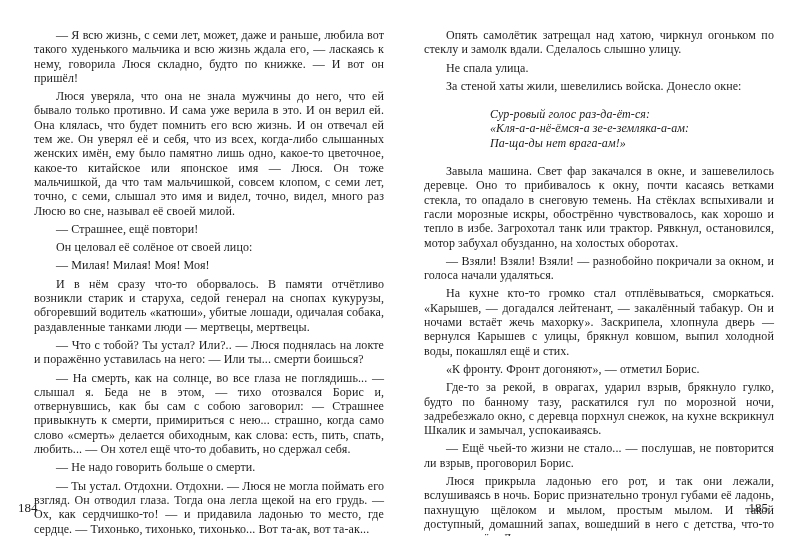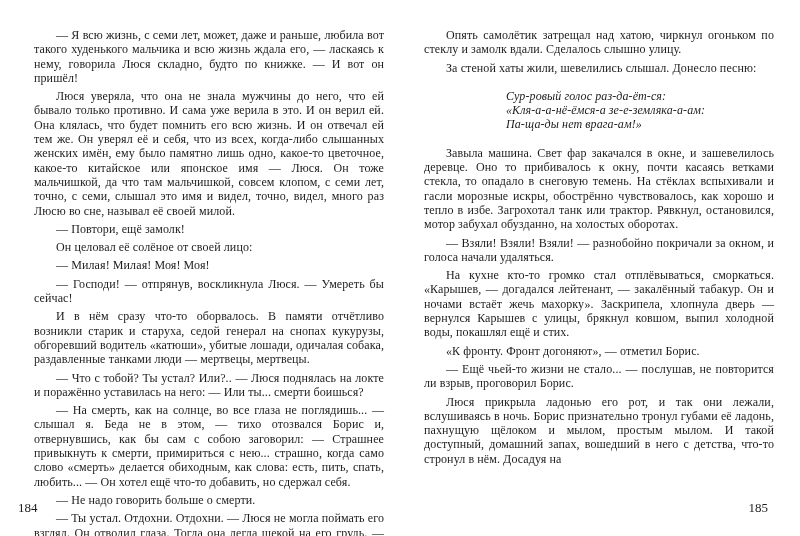--- a/index.html
+++ b/index.html
@@ -38,66 +38,66 @@
     -webkit-hyphens: auto;
   }
   .song {
     margin: 14px 0 14px 70px;
     font-style: italic;
     text-align: left;
   }
   .song .song-line {
     text-indent: 0;
     line-height: 14.3px;
-    margin-left: 16px;
   }
   .pagenum {
     position: absolute;
     bottom: 20px;
     font-size: 13px;
     color: #1c1c1c;
   }
   .pagenum-left  { left: 18px; }
   .pagenum-right { right: 32px; }
 </style>
 </head>
 <body>
 
 <div class="spread">
 
   <div class="col col-left">
     <p>— Я всю жизнь, с семи лет, может, даже и раньше, любила вот такого худенького мальчика и всю жизнь ждала его, — ласкаясь к нему, говорила Люся складно, будто по книжке. — И вот он пришёл!</p>
     <p>Люся уверяла, что она не знала мужчины до него, что ей бывало только противно. И сама уже верила в это. И он верил ей. Она клялась, что будет помнить его всю жизнь. И он отвечал ей тем же. Он уверял её и себя, что из всех, когда-либо слышанных женских имён, ему было памятно лишь одно, какое-то цветочное, какое-то китайское или японское имя — Люся. Он тоже мальчишкой, да что там мальчишкой, совсем клопом, с семи лет, точно, с семи, слышал это имя и видел, точно, видел, много раз Люсю во сне, называл её своей милой.</p>
-    <p>— Повтори, ещё замолк!</p>
+    <p>— Страшнее, ещё повтори!</p>
     <p>Он целовал её солёное от своей лицо:</p>
     <p>— Милая! Милая! Моя! Моя!</p>
-    <p>— Господи! — отпрянув, воскликнула Люся. — Умереть бы сейчас!</p>
     <p>И в нём сразу что-то оборвалось. В памяти отчётливо возникли старик и старуха, седой генерал на снопах кукурузы, обгоревший водитель «катюши», убитые лошади, одичалая собака, раздавленные танками люди — мертвецы, мертвецы.</p>
     <p>— Что с тобой? Ты устал? Или?.. — Люся поднялась на локте и поражённо уставилась на него: — Или ты... смерти боишься?</p>
     <p>— На смерть, как на солнце, во все глаза не поглядишь... — слышал я. Беда не в этом, — тихо отозвался Борис и, отвернувшись, как бы сам с собою заговорил: — Страшнее привыкнуть к смерти, примириться с нею... страшно, когда само слово «смерть» делается обиходным, как слова: есть, пить, спать, любить... — Он хотел ещё что-то добавить, но сдержал себя.</p>
     <p>— Не надо говорить больше о смерти.</p>
     <p>— Ты устал. Отдохни. Отдохни. — Люся не могла поймать его взгляд. Он отводил глаза. Тогда она легла щекой на его грудь. — Ох, как сердчишко-то! — и придавила ладонью то место, где сердце. — Тихонько, тихонько, тихонько... Вот та-ак, вот та-ак...</p>
     <p>Люся отдёрнула руку, потёрла ладонью висок и повинилась:</p>
 
   </div>
 
   <div class="col col-right">
     <p>Опять самолётик затрещал над хатою, чиркнул огоньком по стеклу и замолк вдали. Сделалось слышно улицу.</p>
-    <p>За стеной хаты жили, шевелились слышал. Донесло песню:</p>
+    <p>Не спала улица.</p>
+    <p>За стеной хаты жили, шевелились войска. Донесло окне:</p>
 
     <div class="song">
       <div class="song-line">Сур-ровый голос раз-да-ёт-ся:</div>
       <div class="song-line">«Кля-а-а-нё-ёмся-а зе-е-земляка-а-ам:</div>
       <div class="song-line">Па-ща-ды нет врага-ам!»</div>
     </div>
 
     <p>Завыла машина. Свет фар закачался в окне, и зашевелилось деревце. Оно то прибивалось к окну, почти касаясь ветками стекла, то опадало в снеговую темень. На стёклах вспыхивали и гасли морозные искры, обострённо чувствовалось, как хорошо и тепло в избе. Загрохотал танк или трактор. Рявкнул, остановился, мотор забухал обузданно, на холостых оборотах.</p>
     <p>— Взяли! Взяли! Взяли! — разнобойно покричали за окном, и голоса начали удаляться.</p>
     <p>На кухне кто-то громко стал отплёвываться, сморкаться. «Карышев, — догадался лейтенант, — закалённый табакур. Он и ночами встаёт жечь махорку». Заскрипела, хлопнула дверь — вернулся Карышев с улицы, брякнул ковшом, выпил холодной воды, покашлял ещё и стих.</p>
     <p>«К фронту. Фронт догоняют», — отметил Борис.</p>
+    <p>Где-то за рекой, в оврагах, ударил взрыв, брякнуло гулко, будто по банному тазу, раскатился гул по морозной ночи, задребезжало окно, с деревца порхнул снежок, на кухне вскрикнул Шкалик и замычал, успокаиваясь.</p>
     <p>— Ещё чьей-то жизни не стало... — послушав, не повторится ли взрыв, проговорил Борис.</p>
     <p>Люся прикрыла ладонью его рот, и так они лежали, вслушиваясь в ночь. Борис признательно тронул губами её ладонь, пахнущую щёлоком и мылом, простым мылом. И такой доступный, домашний запах, вошедший в него с детства, что-то стронул в нём. Досадуя на</p>
   </div>
 
   <div class="pagenum pagenum-left">184</div>
   <div class="pagenum pagenum-right">185</div>
 
 </div>
 
 </body></html>

